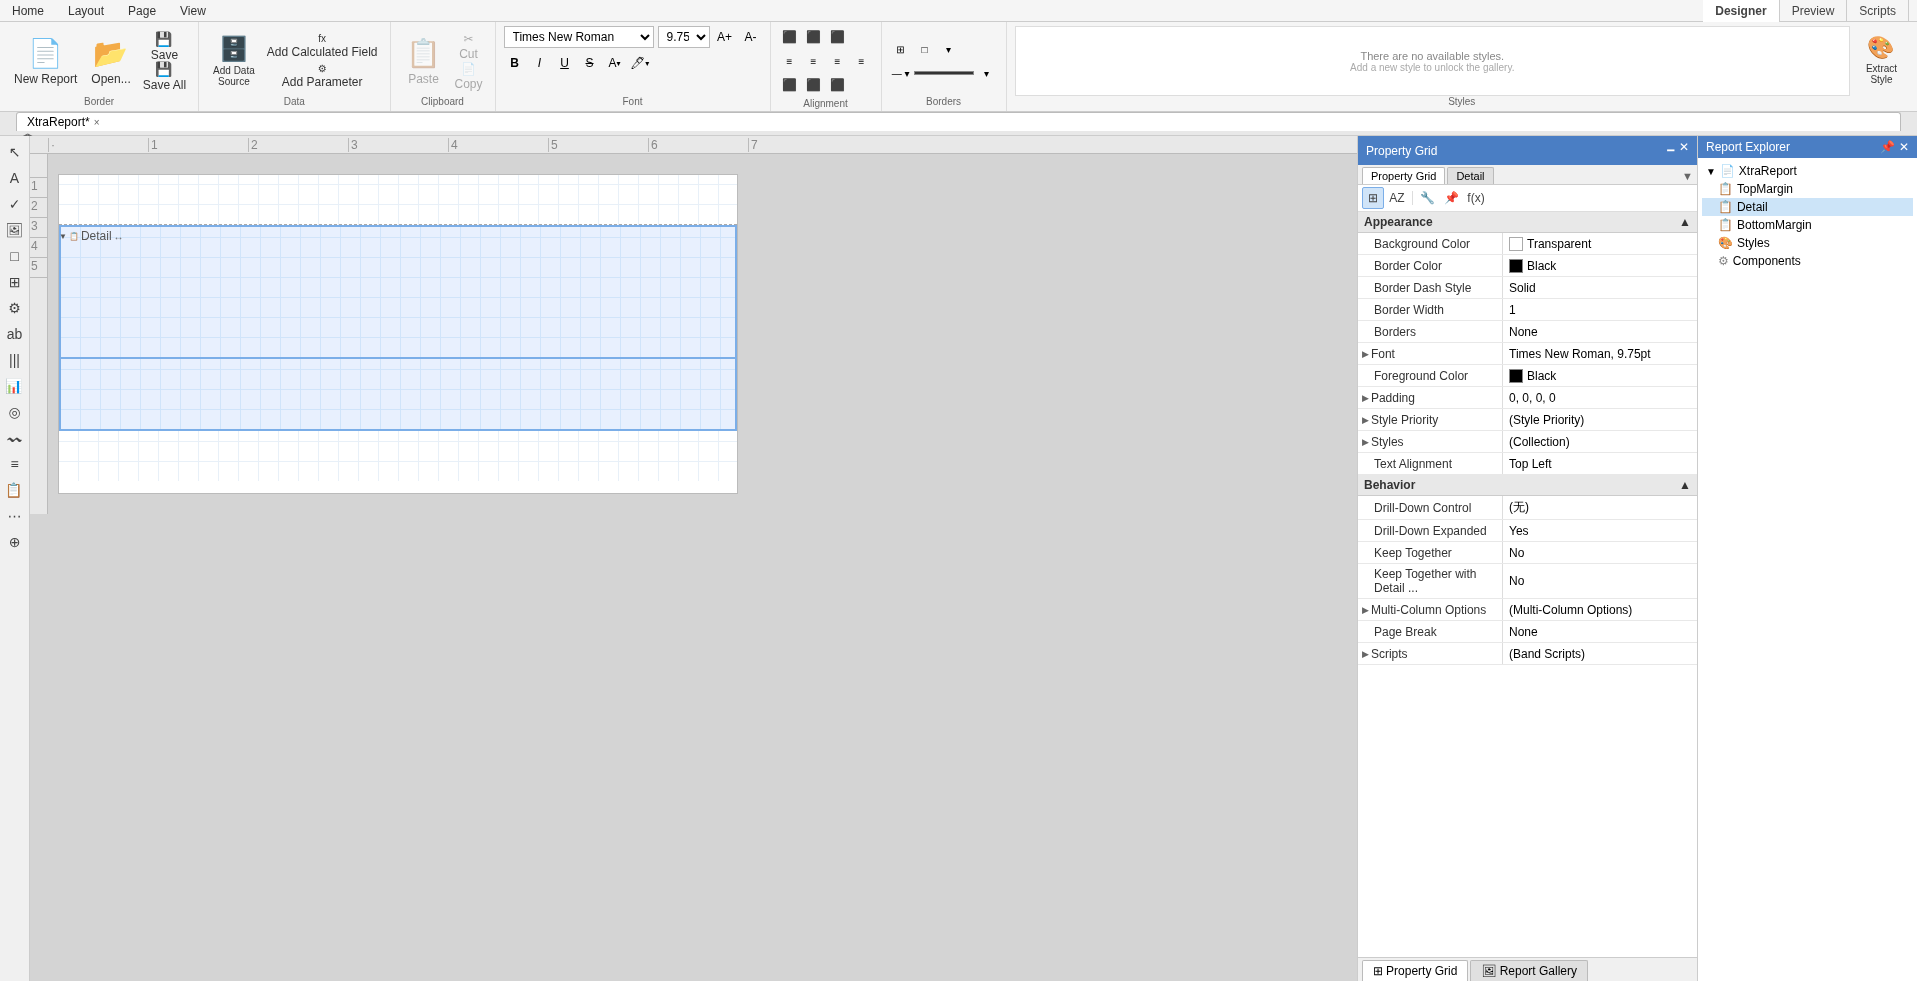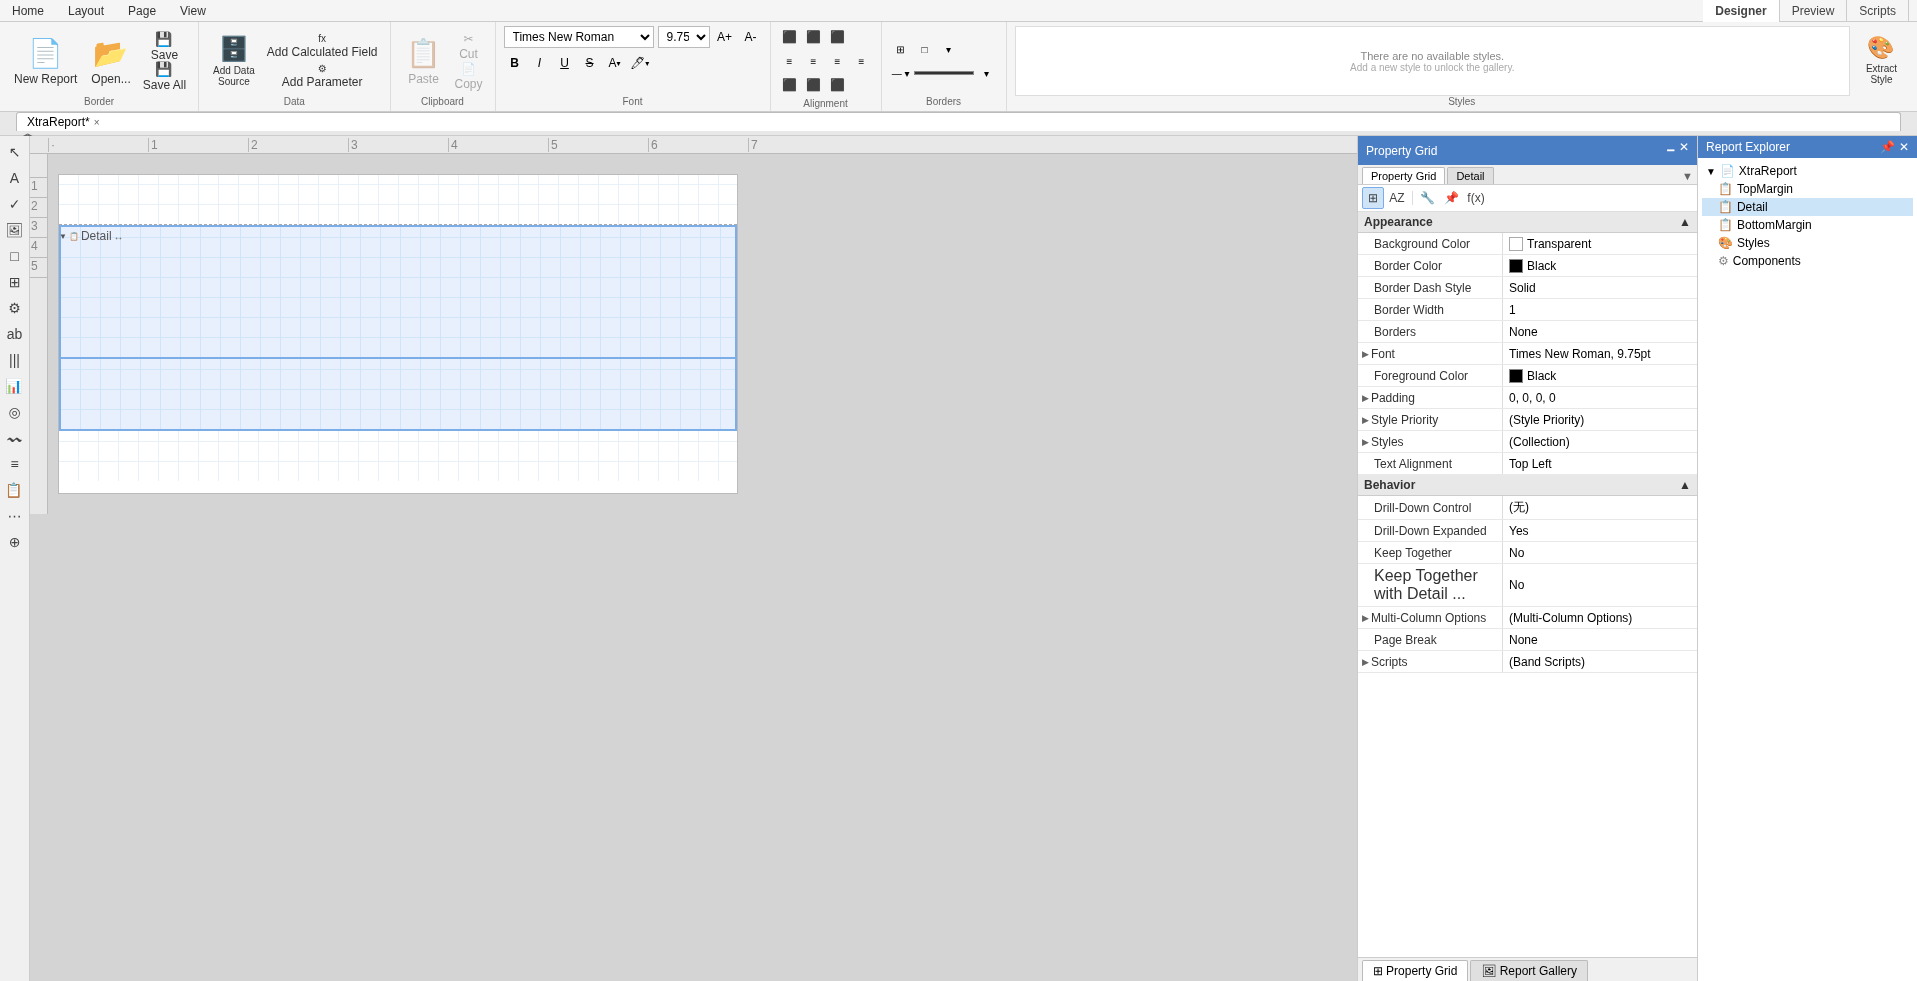--- a/index.html
+++ b/index.html
@@ -755,21 +755,21 @@
         </div>
         <div class="pg-row">
           <div class="pg-prop-name">Drill-Down Expanded</div>
           <div class="pg-prop-value">Yes</div>
         </div>
         <div class="pg-row">
           <div class="pg-prop-name">Keep Together</div>
           <div class="pg-prop-value">No</div>
         </div>
         <div class="pg-row">
-          <div class="pg-prop-name" style="font-size:16px;">Keep Together with Detail ...</div>
+          <div class="pg-prop-name" style="font-size:12px;">Keep Together with Detail ...</div>
           <div class="pg-prop-value">No</div>
         </div>
         <div class="pg-row">
           <div class="pg-prop-name expandable">
             <span class="pg-prop-expand">▶</span>Multi-Column Options
           </div>
           <div class="pg-prop-value">(Multi-Column Options)</div>
         </div>
         <div class="pg-row">
           <div class="pg-prop-name">Page Break</div>

